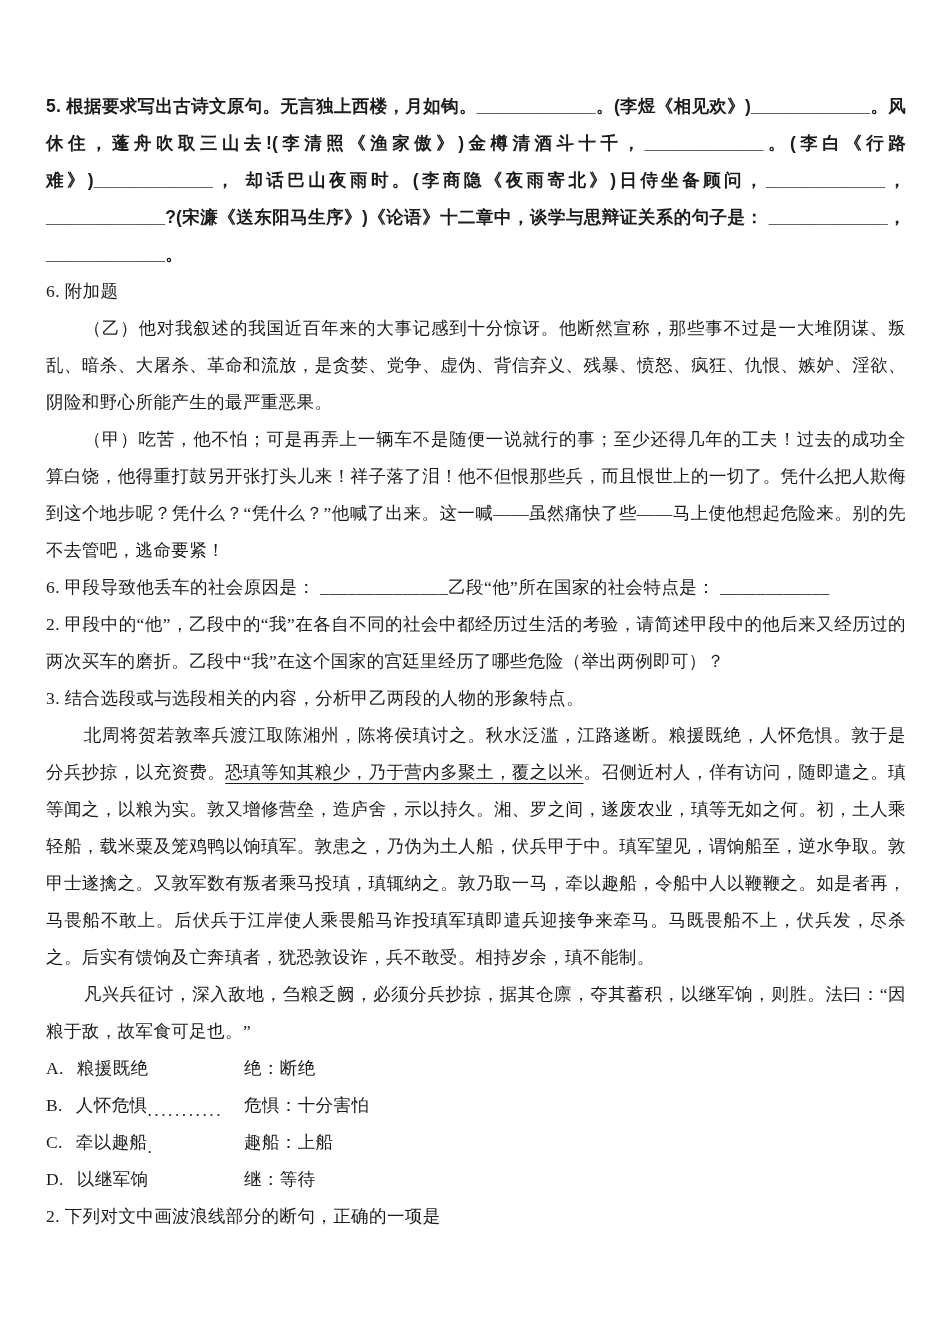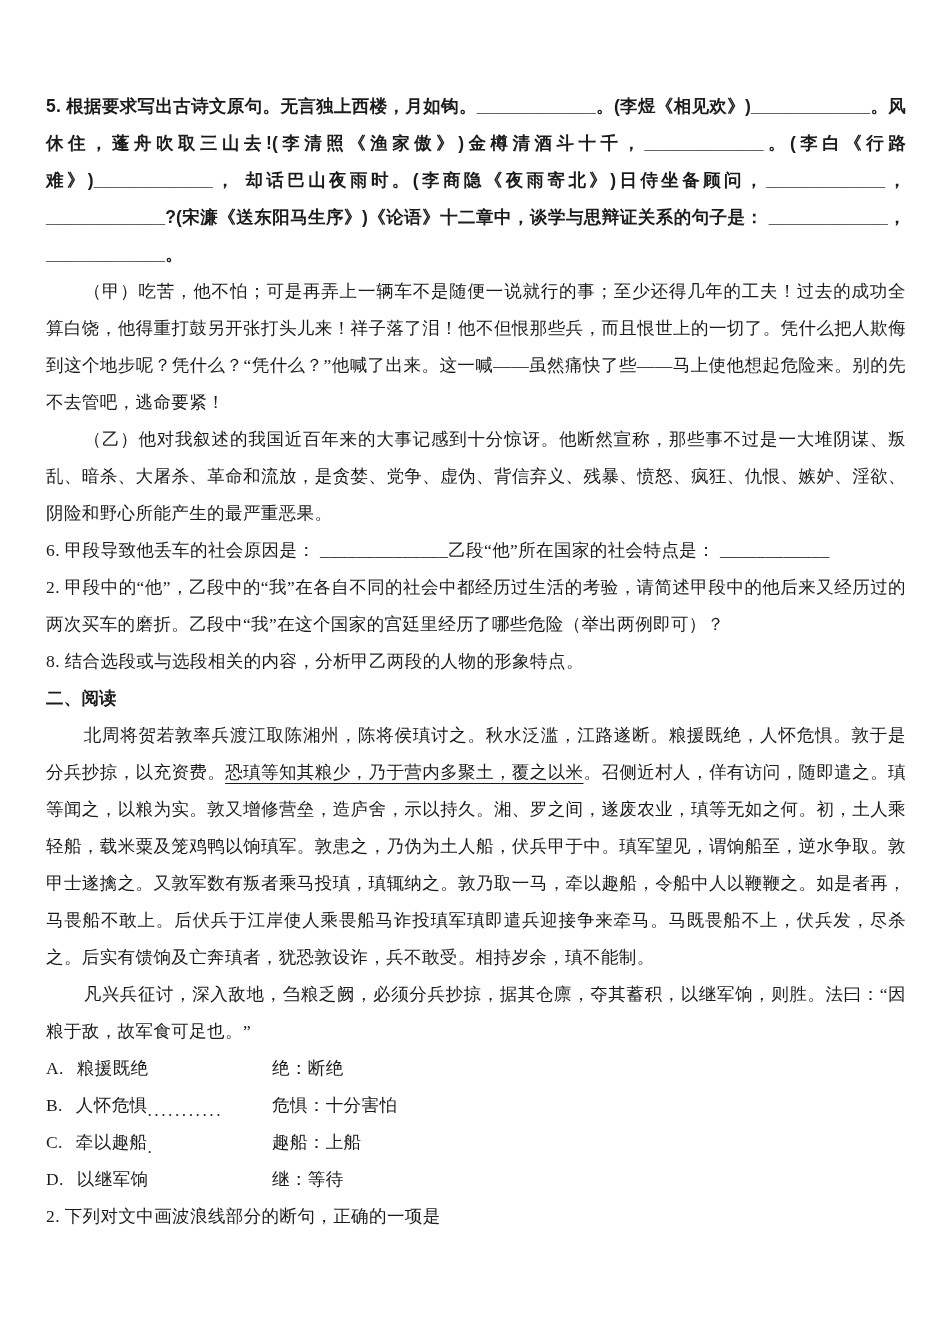--- a/index.html
+++ b/index.html
@@ -9,41 +9,41 @@
   p{margin:0;font-size:17.5px;line-height:37px;text-align:justify;letter-spacing:0.4px;}
   .hei{font-family:"Liberation Sans","DejaVu Sans",sans-serif;font-weight:bold;letter-spacing:0.2px;}
   .indent{text-indent:2.15em;}
   .u-solid{text-decoration:underline;text-decoration-color:#1b1b1b;text-underline-offset:5px;text-decoration-thickness:1.2px;}
   .u-wavy{text-decoration-style:wavy;text-decoration-color:#b3b3b3;text-underline-offset:4px;text-decoration-thickness:1px;}
   .opt-row{display:flex;font-size:17.5px;line-height:37px;letter-spacing:0.4px;}
   .opt-left{width:198px;display:flex;flex:none;}
   .opt-label{flex:none;margin-right:13px;}
   .opt-phrase{flex:none;}
   .opt-dots{flex:1 1 auto;overflow:hidden;white-space:nowrap;letter-spacing:2.5px;position:relative;top:5px;color:#2a2a2a;}
-  .opt-def{flex:none;margin-left:28px;}
+  .opt-def{flex:none;}
 </style>
 </head>
 <body>
 
 <div class="page">
 
   <p class="hei">5. 根据要求写出古诗文原句。无言独上西楼，月如钩。____________。(李煜《相见欢》)____________。风休住，蓬舟吹取三山去!(李清照《渔家傲》)金樽清酒斗十千，____________。(李白《行路难》)____________， 却话巴山夜雨时。(李商隐《夜雨寄北》)日侍坐备顾问，____________， ____________?(宋濂《送东阳马生序》)《论语》十二章中，谈学与思辩证关系的句子是： ____________， ____________。</p>
 
+  <p>6. 附加题</p>
+
+  <p class="indent">（乙）他对我叙述的我国近百年来的大事记感到十分惊讶。他断然宣称，那些事不过是一大堆阴谋、叛乱、暗杀、大屠杀、革命和流放，是贪婪、党争、虚伪、背信弃义、残暴、愤怒、疯狂、仇恨、嫉妒、淫欲、阴险和野心所能产生的最严重恶果。</p>
 
   <p class="indent">（甲）吃苦，他不怕；可是再弄上一辆车不是随便一说就行的事；至少还得几年的工夫！过去的成功全算白饶，他得重打鼓另开张打头儿来！祥子落了泪！他不但恨那些兵，而且恨世上的一切了。凭什么把人欺侮到这个地步呢？凭什么？“凭什么？”他喊了出来。这一喊——虽然痛快了些——马上使他想起危险来。别的先不去管吧，逃命要紧！</p>
-
-  <p class="indent">（乙）他对我叙述的我国近百年来的大事记感到十分惊讶。他断然宣称，那些事不过是一大堆阴谋、叛乱、暗杀、大屠杀、革命和流放，是贪婪、党争、虚伪、背信弃义、残暴、愤怒、疯狂、仇恨、嫉妒、淫欲、阴险和野心所能产生的最严重恶果。</p>
 
   <p>6. 甲段导致他丢车的社会原因是： ______________乙段“他”所在国家的社会特点是： ____________</p>
 
   <p>2. 甲段中的“他”，乙段中的“我”在各自不同的社会中都经历过生活的考验，请简述甲段中的他后来又经历过的两次买车的磨折。乙段中“我”在这个国家的宫廷里经历了哪些危险（举出两例即可）？</p>
 
-  <p>8. 结合选段或与选段相关的内容，分析甲乙两段的人物的形象特点。</p>
+  <p>3. 结合选段或与选段相关的内容，分析甲乙两段的人物的形象特点。</p>
 
-  <p class="hei">二、阅读</p>
 
 
   <p class="indent"><span>北周将贺若敦率兵渡江取陈湘州，陈将侯瑱讨之。秋水泛滥，江路遂断。粮援既绝，人怀危惧。敦于是分兵抄掠，以充资费。</span><span class="u-solid">恐瑱等知其粮少，乃于营内多聚土，覆之以米</span><span>。召侧近村人，佯有访问，随即遣之。瑱等闻之，以粮为实。敦又增修营垒，造庐舍，示以持久。湘、罗之间，遂废农业，瑱等无如之何。初，土人乘轻船，载米粟及笼鸡鸭以饷瑱军。敦患之，乃伪为土人船，伏兵甲于中。瑱军望见，谓饷船至，逆水争取。敦甲士遂擒之。又敦军数有叛者乘马投瑱，瑱辄纳之。敦乃取一马，牵以趣船，令船中人以鞭鞭之。如是者再，马畏船不敢上。</span><span class="u-wavy">后伏兵于江岸使人乘畏船马诈投瑱军瑱即遣兵迎接争来牵马</span><span>。马既畏船不上，伏兵发，尽杀之。后实有馈饷及亡奔瑱者，犹恐敦设诈，兵不敢受。相持岁余，瑱不能制。</span></p>
 
   <p class="indent">凡兴兵征讨，深入敌地，刍粮乏阙，必须分兵抄掠，据其仓廪，夺其蓄积，以继军饷，则胜。法曰：“因粮于敌，故军食可足也。”</p>
 
 
   <div class="opt-row">
     <span class="opt-left">
         <span class="opt-label">A.</span>

